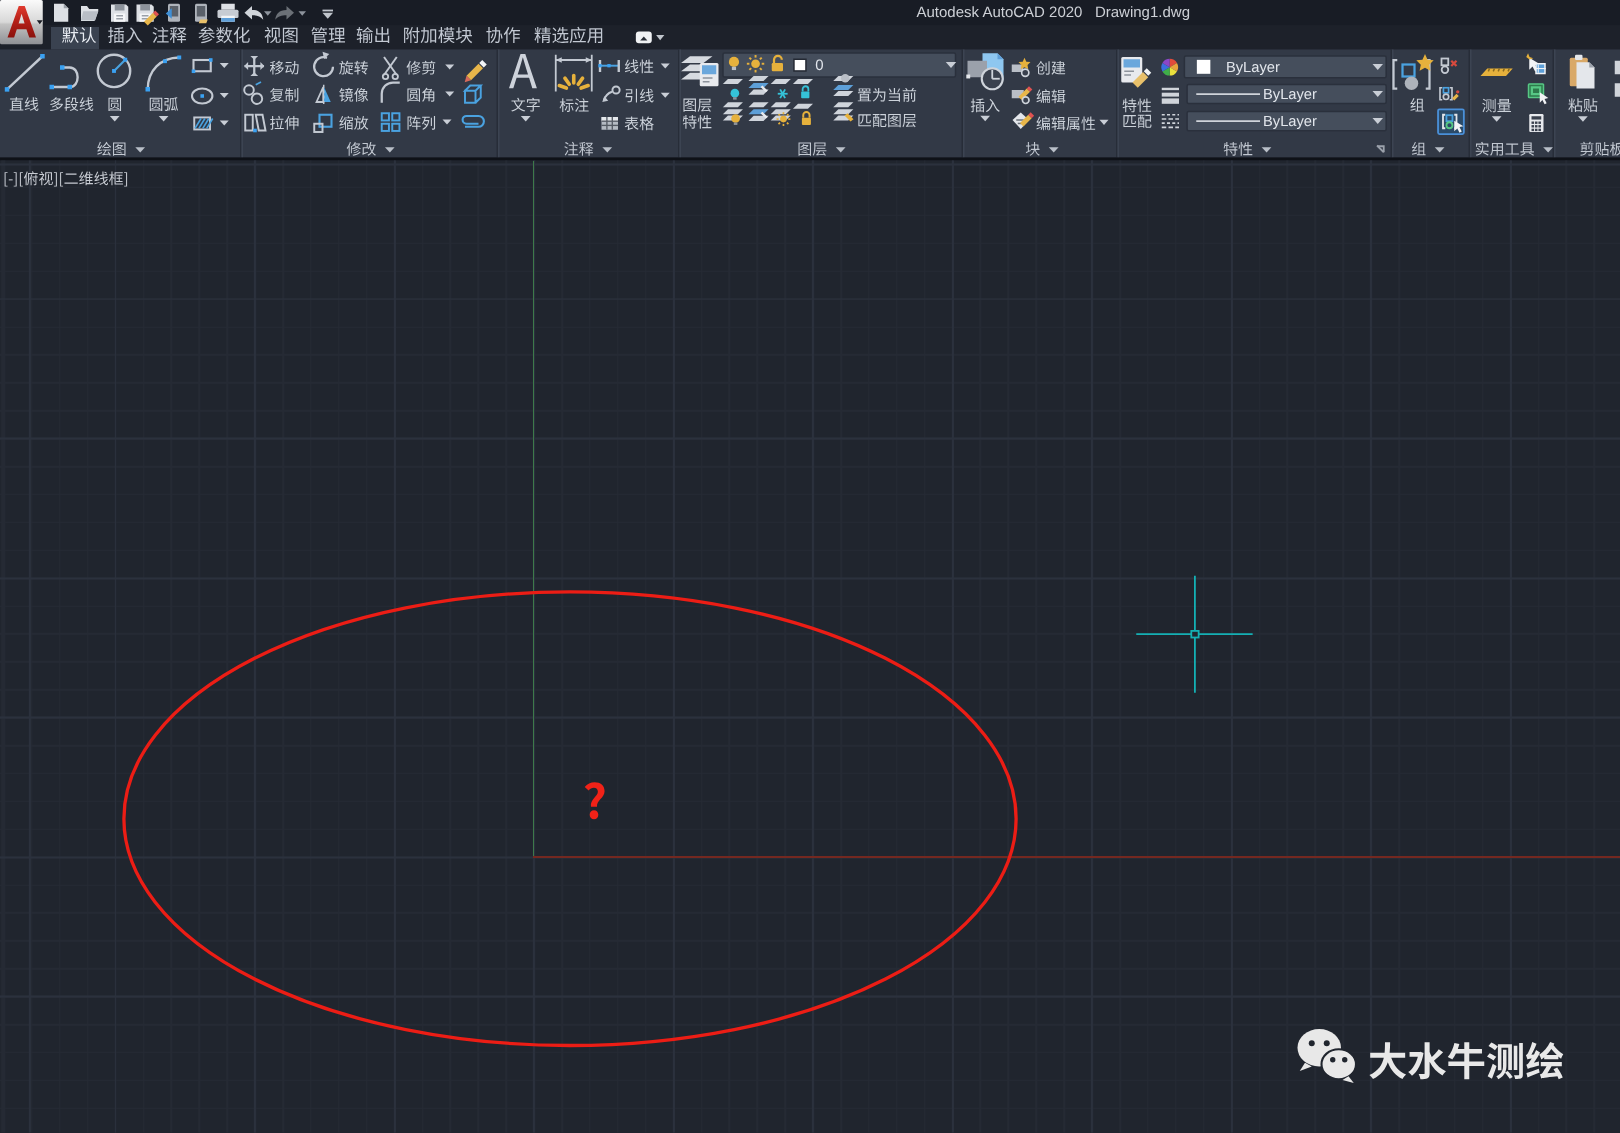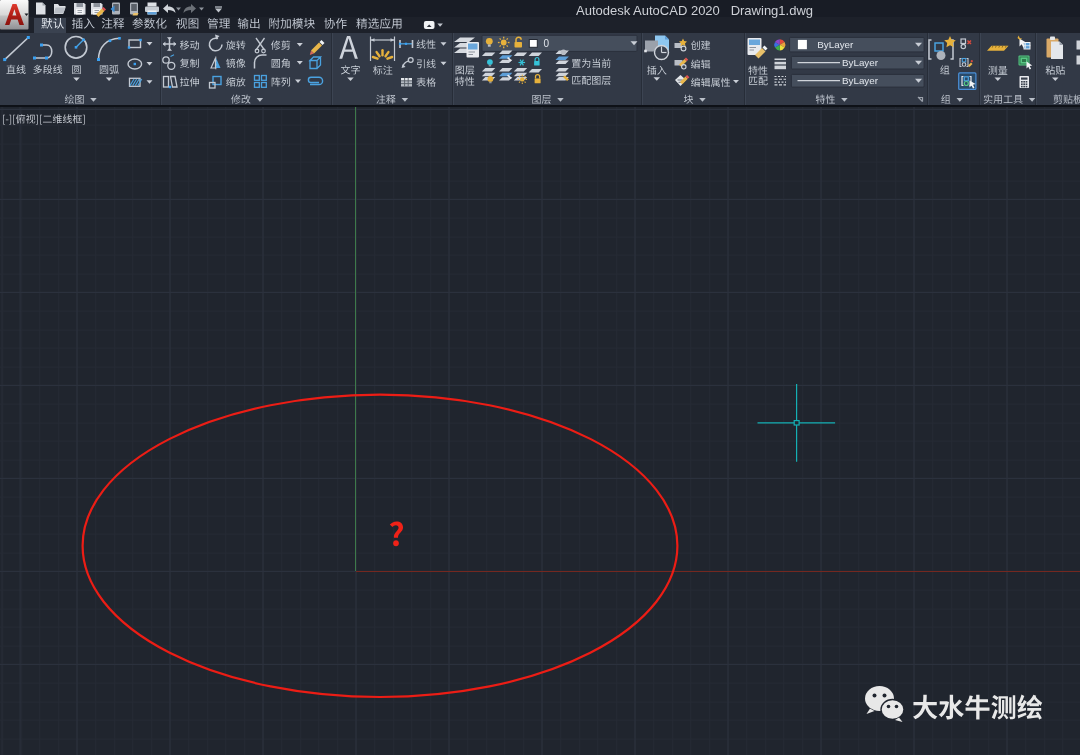--- a/index.html
+++ b/index.html
@@ -7,21 +7,21 @@
 #activetab{position:absolute;left:34.4px;top:18px;width:31.7px;height:15px;background:#3a4250}
 #ribbon{position:absolute;left:0;top:33px;width:1080px;height:72px;background:#323946}
 #ribbonline{position:absolute;left:0;top:105px;width:1080px;height:2px;background:#0e1117}
 #canvas{position:absolute;left:0;top:107px;width:1080px;height:648px;background-color:#20252e;
 background-image:
  repeating-linear-gradient(90deg,#2b313d 0 1px,transparent 1px 93px),
  repeating-linear-gradient(180deg,#2b313d 0 1px,transparent 1px 93px),
  repeating-linear-gradient(90deg,#252a34 0 1px,transparent 1px 18.6px),
  repeating-linear-gradient(180deg,#252a34 0 1px,transparent 1px 18.6px);
 background-position:76.6px 0,0 92px,2.2px 0,0 17.6px}
-#title{position:absolute;left:576px;top:3px;font-size:13px;color:#cdd0d6}
+#title{position:absolute;left:611px;top:3px;font-size:10px;color:#cdd0d6}
 #overlay{position:absolute;left:0;top:0;width:1080px;height:755px}
 </style></head>
 <body>
 <div id="titlebar"></div>
 <div id="tabrow"></div>
 <div id="activetab"></div>
 <div id="ribbon"></div>
 <div style="position:absolute;left:160px;top:33px;width:1px;height:72px;background:#272d38"></div>
 <div style="position:absolute;left:161px;top:33px;width:1px;height:72px;background:#3c4452"></div>
 <div style="position:absolute;left:331px;top:33px;width:1px;height:72px;background:#272d38"></div>

